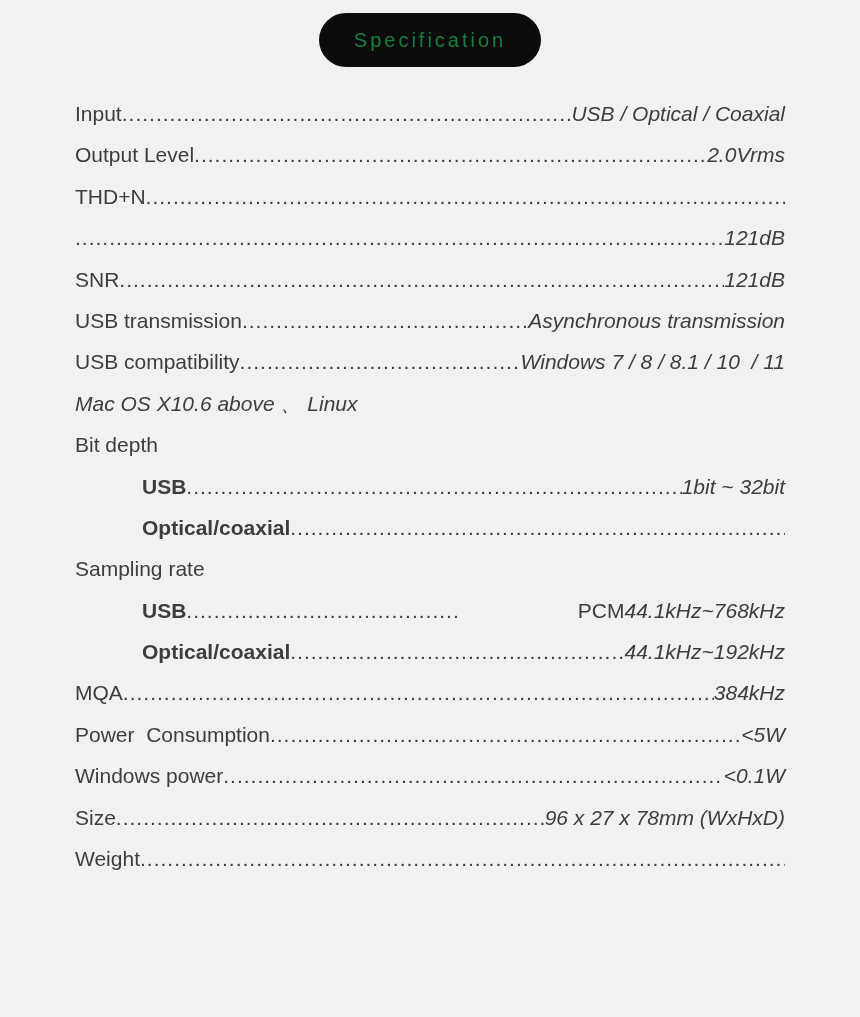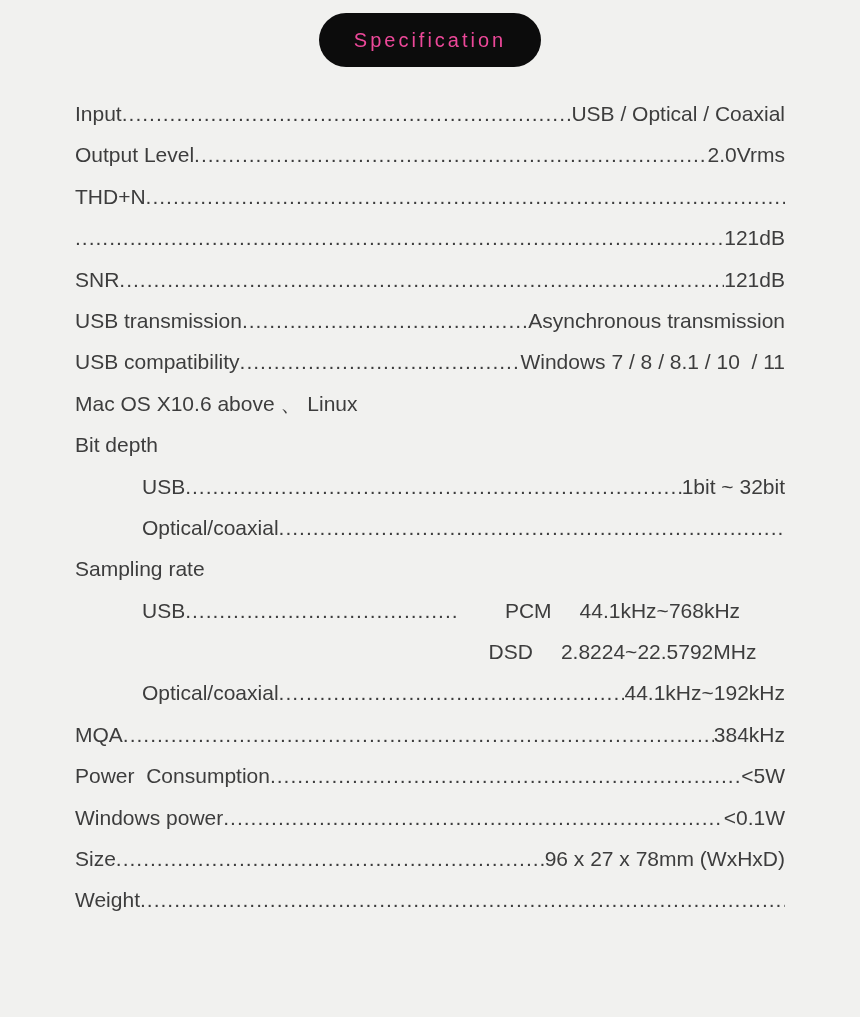--- a/index.html
+++ b/index.html
@@ -18,54 +18,53 @@
     width: 222px;
     height: 54px;
     margin: 13px auto 0 auto;
     background: #0c0c0c;
     border-radius: 27px;
     display: flex;
     align-items: center;
     justify-content: center;
   }
   .pill-text {
-    color: #ec4899;
+    color: #15803d;
     font-size: 20px;
     letter-spacing: 3px;
     font-weight: 500;
   }
   .spec {
     margin-top: 26px;
     padding: 0 75px;
   }
   .row {
     display: flex;
     align-items: baseline;
     height: 41.4px;
     line-height: 41.4px;
     font-size: 21px;
     white-space: nowrap;
   }
   .label { flex: 0 0 auto; }
-  .indent .label { padding-left: 67px; }
+  .indent .label { padding-left: 67px; font-weight: bold; }
   .leader {
     flex: 1 1 auto;
     overflow: hidden;
     white-space: nowrap;
     letter-spacing: 1px;
     min-width: 0;
   }
   .leader.empty { visibility: hidden; }
-  .value { flex: 0 0 auto; }
+  .value { flex: 0 0 auto; font-style: italic; }
   .rightcol {
     flex: 0 0 325px;
     display: flex;
-    justify-content: center;
+    justify-content: flex-end;
     align-items: baseline;
-    gap: 28px;
   }
   .row.continuation { }
 </style>
 </head>
 <body>
 
 <div class="pill">
   <span class="pill-text">Specification</span>
 </div>
 
@@ -123,28 +122,20 @@
     </div>
     <div class="row indent">
       <span class="label">USB</span>
       <span class="leader">............................................................................................................................................................................................................................................................................................................</span>
       <span class="rightcol">
         <span class="mid">PCM</span>
         <span class="value">44.1kHz~768kHz</span>
       </span>
     </div>
     <div class="row indent">
-      <span class="label"></span>
-      <span class="leader empty"></span>
-      <span class="rightcol">
-        <span class="mid">DSD</span>
-        <span class="value">2.8224~22.5792MHz</span>
-      </span>
-    </div>
-    <div class="row indent">
       <span class="label">Optical/coaxial</span>
       <span class="leader">............................................................................................................................................................................................................................................................................................................</span>
       <span class="value">44.1kHz~192kHz</span>
     </div>
     <div class="row">
       <span class="label">MQA</span>
       <span class="leader">............................................................................................................................................................................................................................................................................................................</span>
       <span class="value">384kHz</span>
     </div>
     <div class="row">

